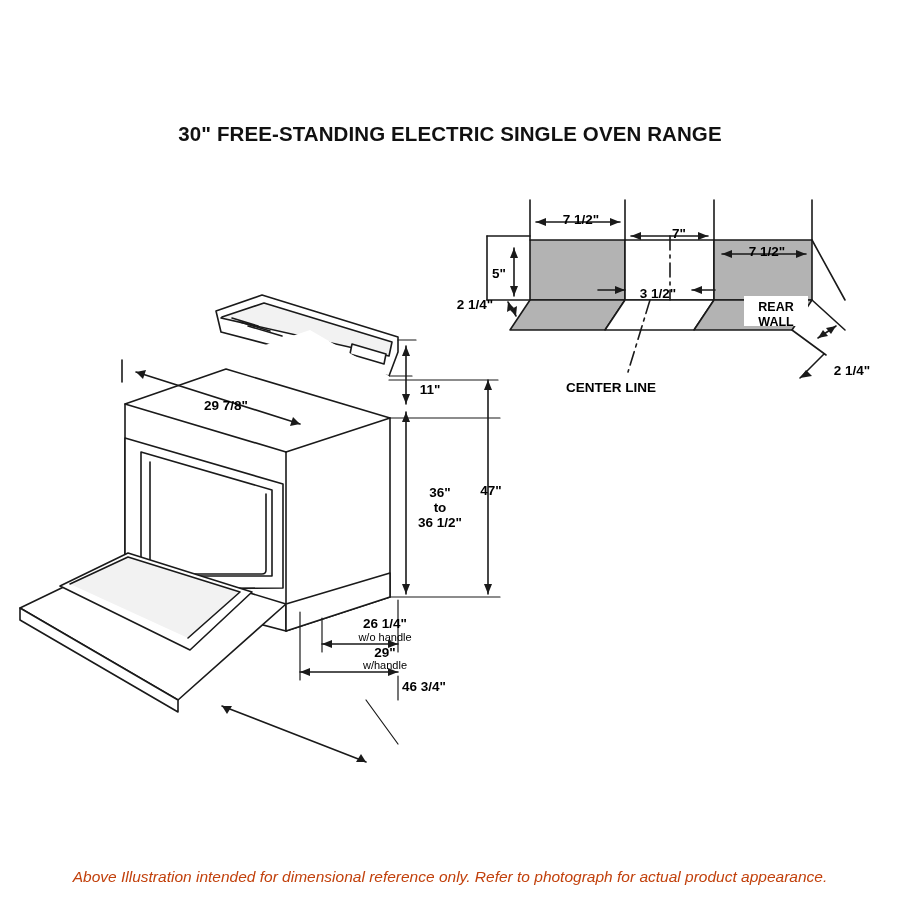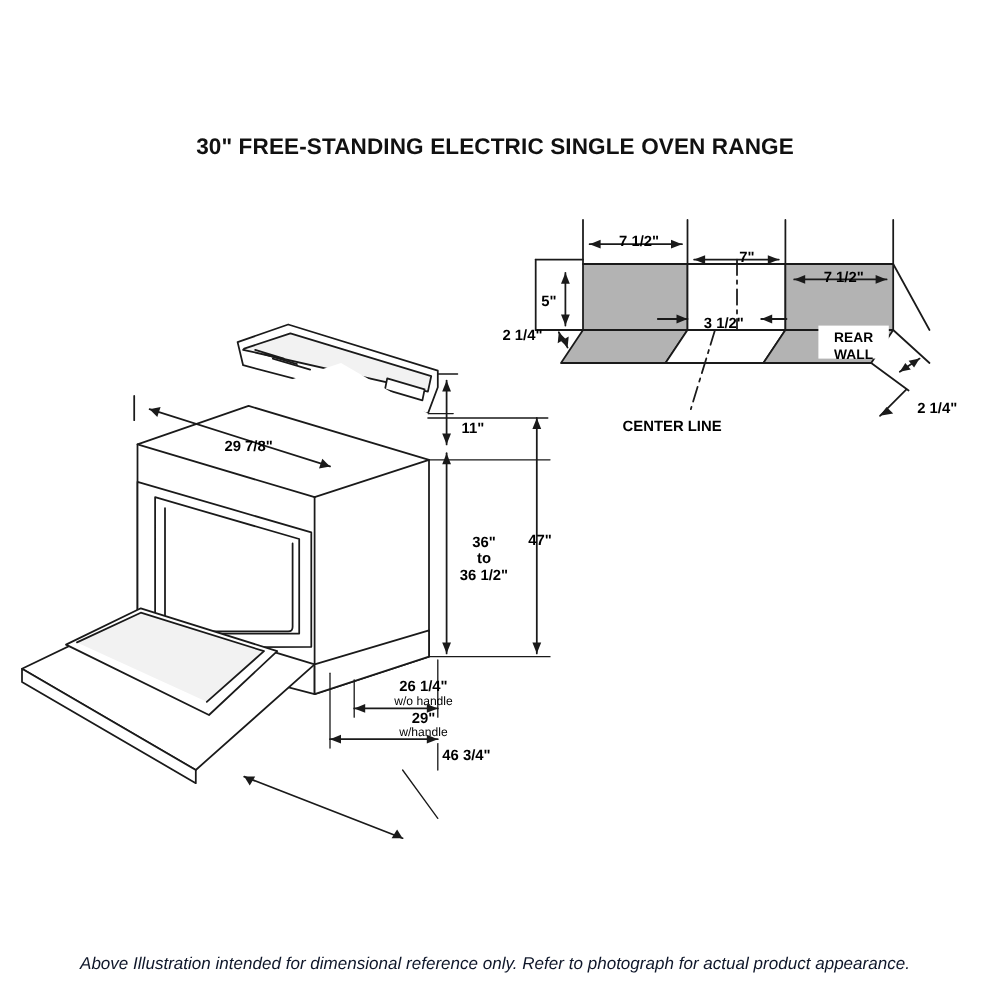--- a/index.html
+++ b/index.html
@@ -31,21 +31,21 @@
     color: #111111;
   }
   .footnote {
     position: absolute;
     left: 0;
     top: 868px;
     width: 900px;
     text-align: center;
     font-size: 15.5px;
     font-style: italic;
-    color: #0f172a;
+    color: #c2410c;
   }
   svg.drawing {
     position: absolute;
     left: 0;
     top: 0;
     width: 900px;
     height: 900px;
   }
   .lbl {
     font-family: "Liberation Sans", sans-serif;

